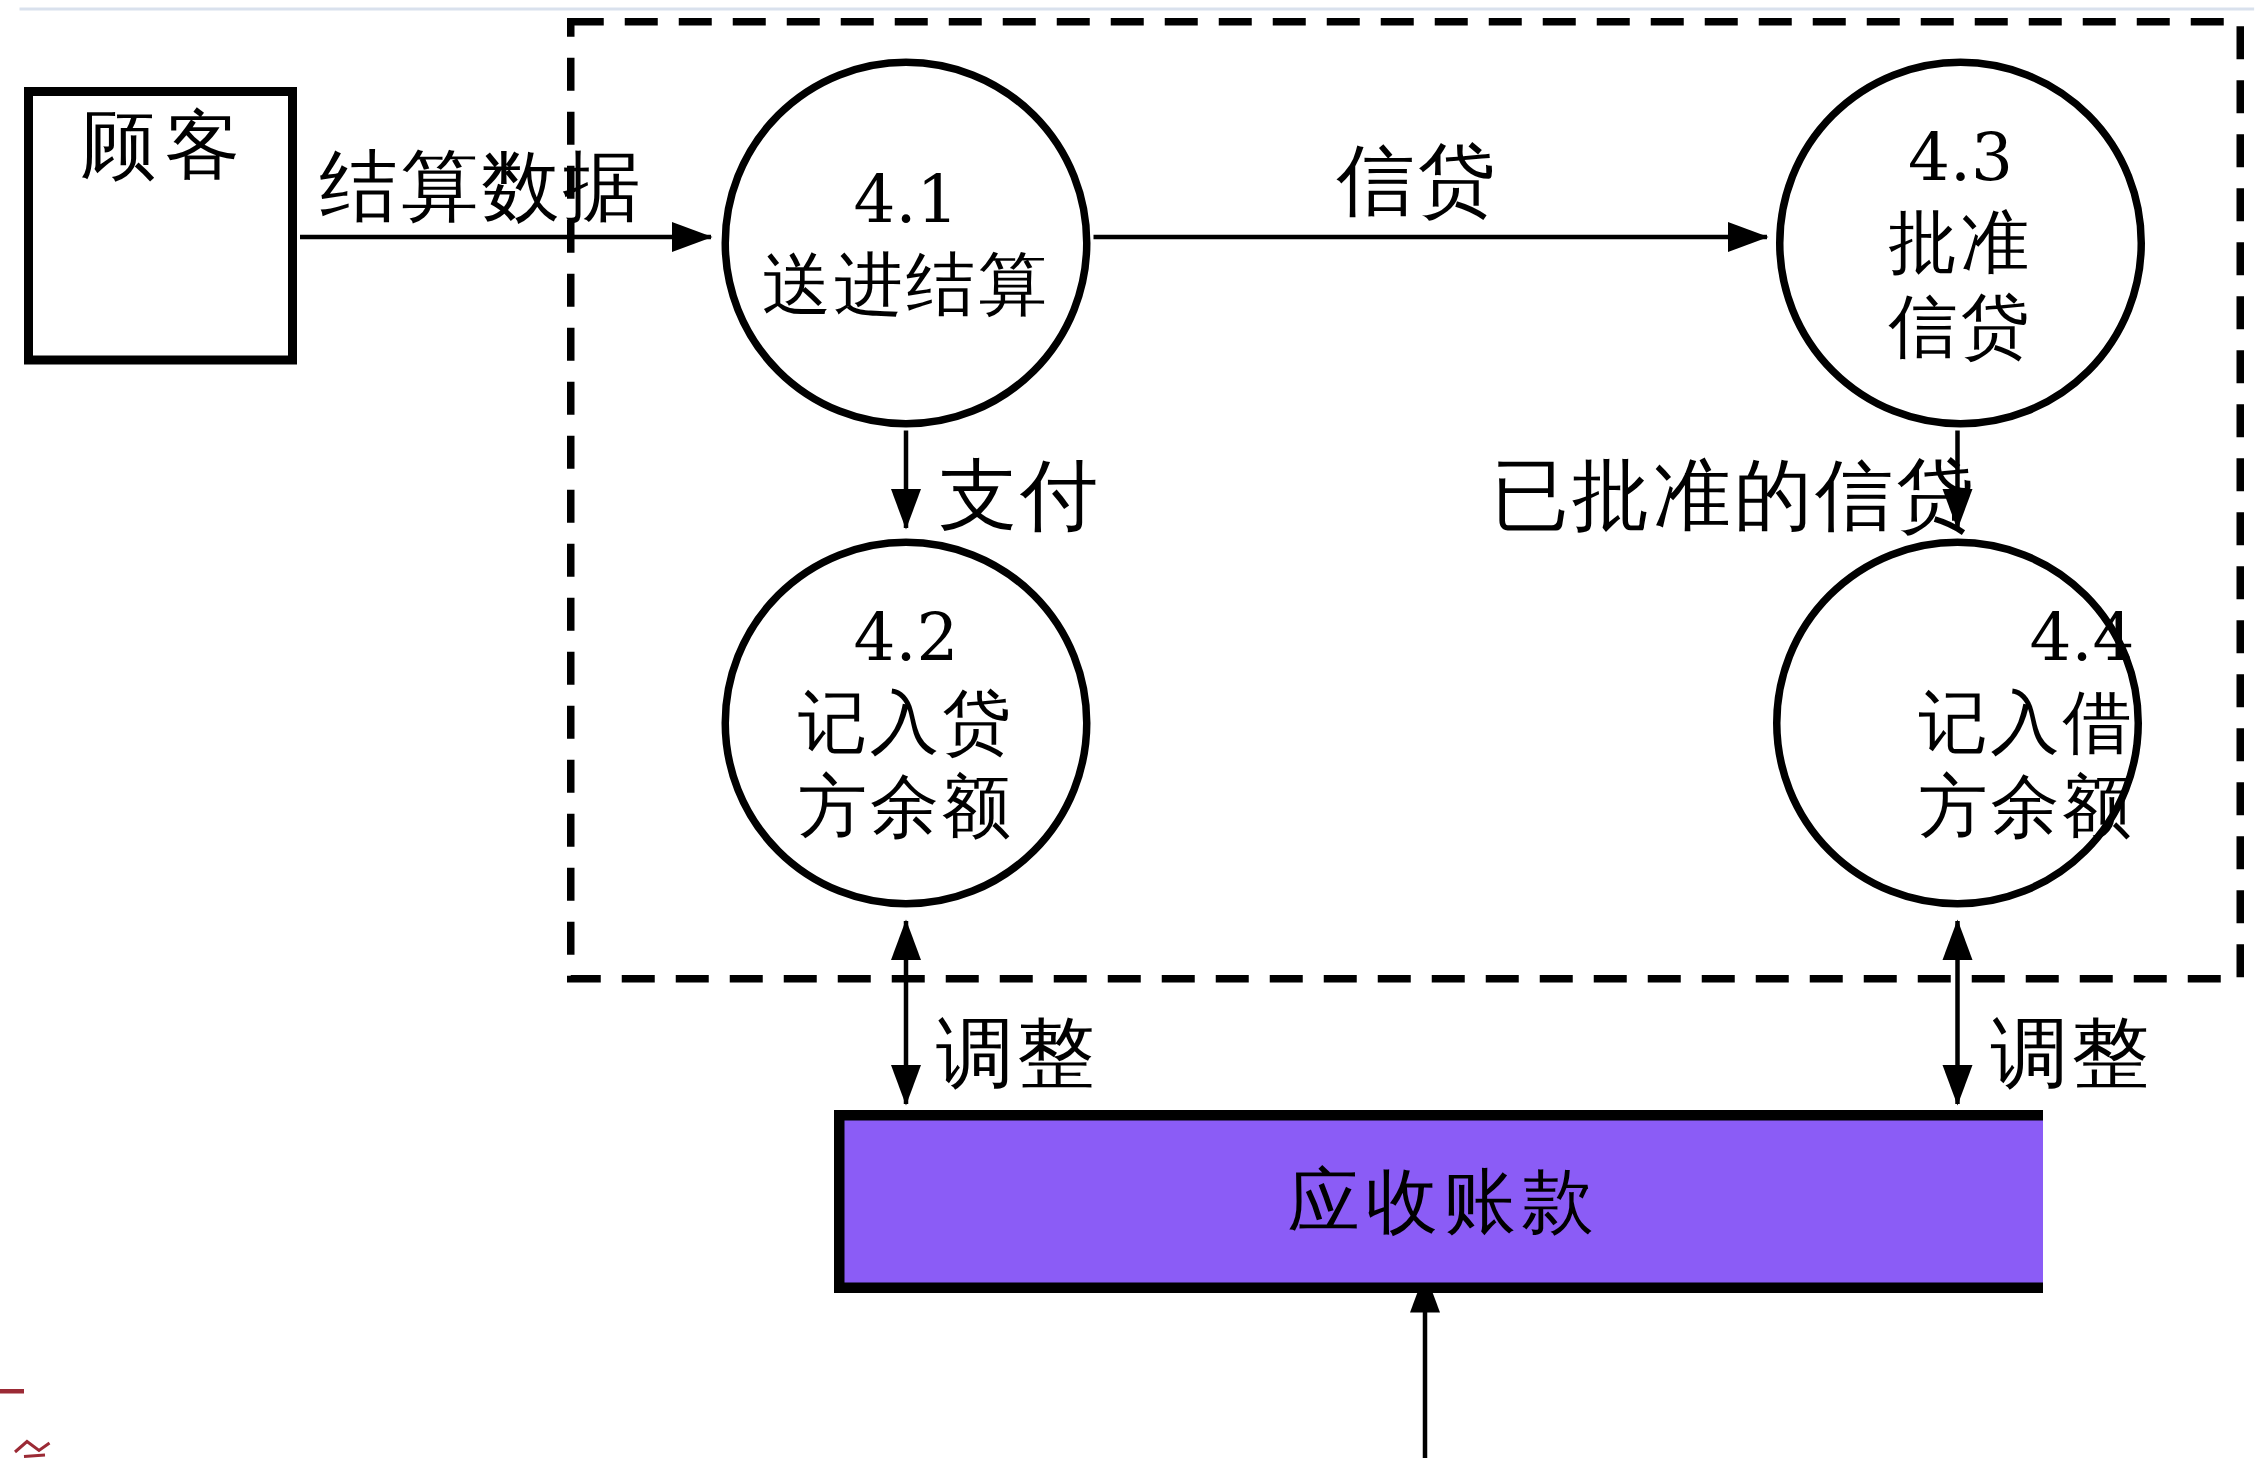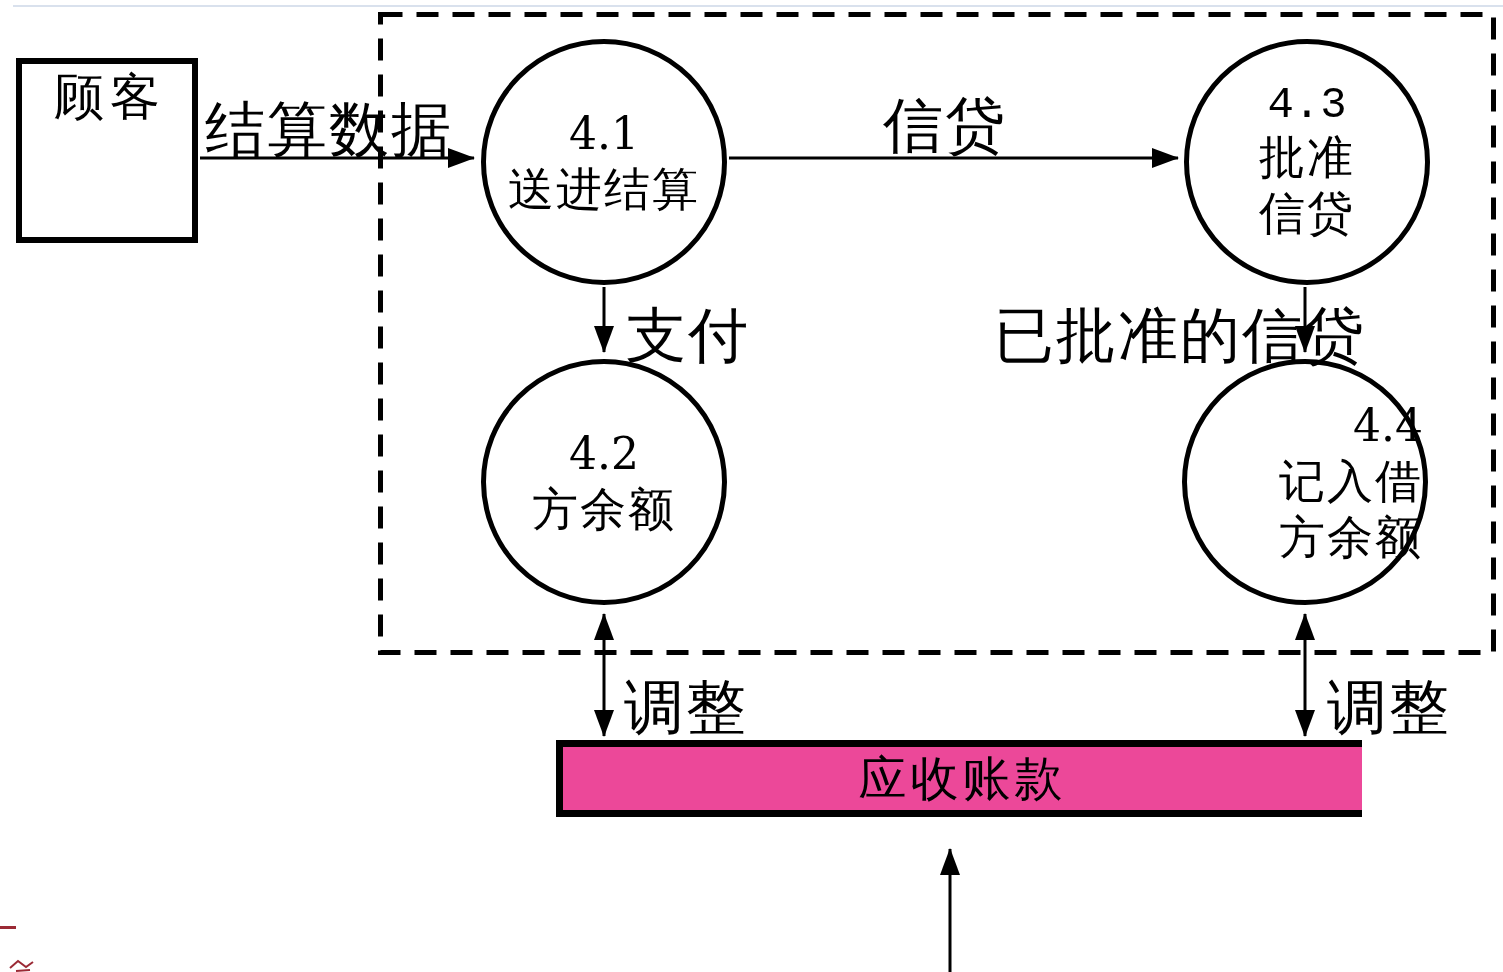--- a/index.html
+++ b/index.html
@@ -54,42 +54,42 @@
     flex-direction: column;
     align-items: center;
     justify-content: center;
     text-align: center;
     line-height: 1.22;
   }
   .process-circle .p-num  { font-size: 44px; }
   .process-circle .p-line { font-size: 46px; letter-spacing: 2px; }
 
   .circle-41 { left: 481px;  top: 39px; text-align: center;  }
-  .circle-43 { left: 1184px; top: 39px; font-family: Liberation Mono, monospace;  }
+  .circle-43 { left: 1184px; top: 39px;  }
   .circle-42 { left: 481px;  top: 359px; }
   .circle-44 { left: 1182px; top: 359px; align-items: flex-end; }
 
   .data-store {
     left: 556px; top: 740px;
-    width: 806px; height: 77px;
+    width: 806px; height: 122px;
     border-top: 7px solid #000;
     border-bottom: 7px solid #000;
     border-left: 7px solid #000;
-    background: #ec4899;
+    background: #8b5cf6;
     display: flex;
     align-items: center;
     justify-content: center;
     font-size: 48px;
     letter-spacing: 4px;
   }
 
   .flow-label {
     position: absolute;
     z-index: 3;
-    font-size: 60px;
+    font-size: 52px;
     white-space: nowrap;
     letter-spacing: 2px;
   }
   .lbl-settlement { left: 205px;  top: 90px;  width: 232px; text-align: center; }
   .lbl-credit     { left: 878px;  top: 86px;  width: 134px; text-align: center; }
   .lbl-payment    { left: 626px;  top: 296px; }
   .lbl-approved   { left: 976px;  top: 296px; margin-left: 18px; }
   .lbl-adjust-l   { left: 624px;  top: 668px; }
   .lbl-adjust-r   { left: 1327px; top: 668px; }
   .lbl-invoice    { left: 973px;  top: 878px; }
@@ -154,20 +154,21 @@
   </div>
 
   <div class="node process-circle circle-43">
     <div class="p-num">4.3</div>
     <div class="p-line">批准</div>
     <div class="p-line">信贷</div>
   </div>
 
   <div class="node process-circle circle-42">
     <div class="p-num">4.2</div>
+    <div class="p-line">记入贷</div>
     <div class="p-line">方余额</div>
   </div>
 
   <div class="node process-circle circle-44">
     <div class="p-num">4.4</div>
     <div class="p-line">记入借</div>
     <div class="p-line">方余额</div>
   </div>
 
   <div class="node data-store">

